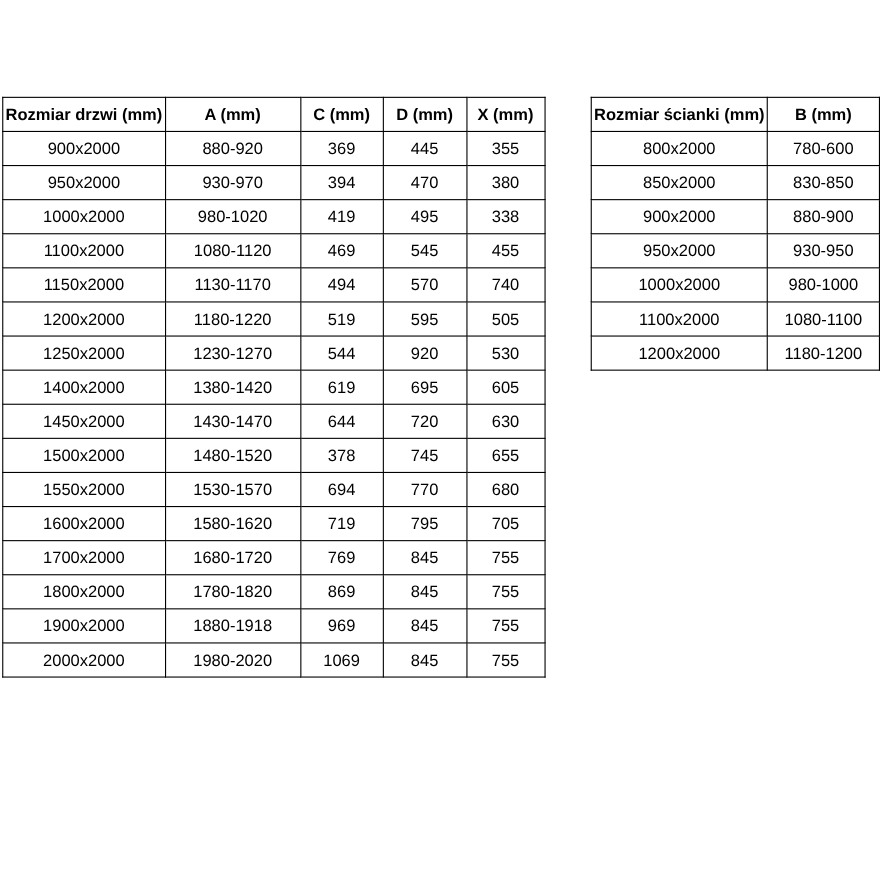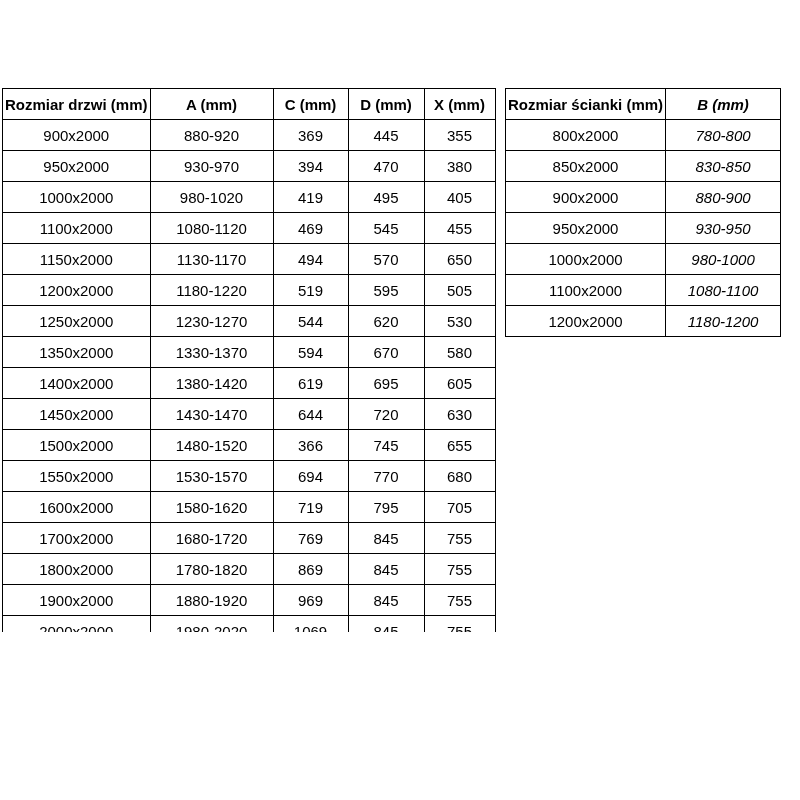--- a/index.html
+++ b/index.html
@@ -36,23 +36,23 @@
   th {
     font-weight: bold;
     font-size: 15px;
   }
   .door-table { left: 2px; }
   .door-table th:nth-child(1), .door-table td:nth-child(1) { width: 130px; }
   .door-table th:nth-child(2), .door-table td:nth-child(2) { width: 118px; }
   .door-table th:nth-child(3), .door-table td:nth-child(3) { width: 70px; }
   .door-table th:nth-child(4), .door-table td:nth-child(4) { width: 71px; }
   .door-table th:nth-child(5), .door-table td:nth-child(5) { width: 66px; }
-  .wall-table { left: 505px; }
+  .wall-table { left: 537px; }
   .wall-table th:nth-child(1), .wall-table td:nth-child(1) { width: 136px; }
-  .wall-table th:nth-child(2), .wall-table td:nth-child(2) { width: 110px; font-style: italic; }
+  .wall-table th:nth-child(2), .wall-table td:nth-child(2) { width: 110px; }
 </style>
 </head>
 <body>
 
 <div class="page">
   <table class="door-table">
       <thead>
         <tr>
           <th>Rozmiar drzwi (mm)</th>
           <th>A (mm)</th>
@@ -74,75 +74,68 @@
           <td>930-970</td>
           <td>394</td>
           <td>470</td>
           <td>380</td>
         </tr>
         <tr>
           <td>1000x2000</td>
           <td>980-1020</td>
           <td>419</td>
           <td>495</td>
-          <td>405</td>
+          <td>338</td>
         </tr>
         <tr>
           <td>1100x2000</td>
           <td>1080-1120</td>
           <td>469</td>
           <td>545</td>
           <td>455</td>
         </tr>
         <tr>
           <td>1150x2000</td>
           <td>1130-1170</td>
           <td>494</td>
           <td>570</td>
-          <td>650</td>
+          <td>740</td>
         </tr>
         <tr>
           <td>1200x2000</td>
           <td>1180-1220</td>
           <td>519</td>
           <td>595</td>
           <td>505</td>
         </tr>
         <tr>
           <td>1250x2000</td>
           <td>1230-1270</td>
           <td>544</td>
-          <td>620</td>
+          <td>920</td>
           <td>530</td>
-        </tr>
-        <tr>
-          <td>1350x2000</td>
-          <td>1330-1370</td>
-          <td>594</td>
-          <td>670</td>
-          <td>580</td>
         </tr>
         <tr>
           <td>1400x2000</td>
           <td>1380-1420</td>
           <td>619</td>
           <td>695</td>
           <td>605</td>
         </tr>
         <tr>
           <td>1450x2000</td>
           <td>1430-1470</td>
           <td>644</td>
           <td>720</td>
           <td>630</td>
         </tr>
         <tr>
           <td>1500x2000</td>
           <td>1480-1520</td>
-          <td>366</td>
+          <td>378</td>
           <td>745</td>
           <td>655</td>
         </tr>
         <tr>
           <td>1550x2000</td>
           <td>1530-1570</td>
           <td>694</td>
           <td>770</td>
           <td>680</td>
         </tr>
@@ -162,21 +155,21 @@
         </tr>
         <tr>
           <td>1800x2000</td>
           <td>1780-1820</td>
           <td>869</td>
           <td>845</td>
           <td>755</td>
         </tr>
         <tr>
           <td>1900x2000</td>
-          <td>1880-1920</td>
+          <td>1880-1918</td>
           <td>969</td>
           <td>845</td>
           <td>755</td>
         </tr>
         <tr>
           <td>2000x2000</td>
           <td>1980-2020</td>
           <td>1069</td>
           <td>845</td>
           <td>755</td>
@@ -186,21 +179,21 @@
   <table class="wall-table">
       <thead>
         <tr>
           <th>Rozmiar ścianki (mm)</th>
           <th>B (mm)</th>
         </tr>
       </thead>
       <tbody>
         <tr>
           <td>800x2000</td>
-          <td>780-800</td>
+          <td>780-600</td>
         </tr>
         <tr>
           <td>850x2000</td>
           <td>830-850</td>
         </tr>
         <tr>
           <td>900x2000</td>
           <td>880-900</td>
         </tr>
         <tr>

